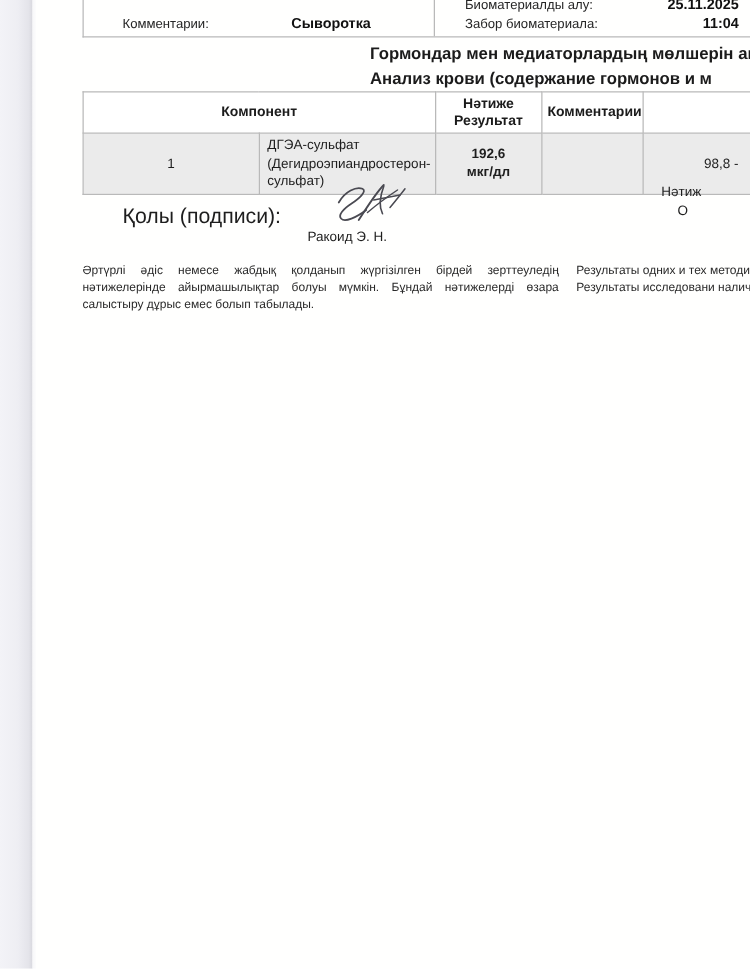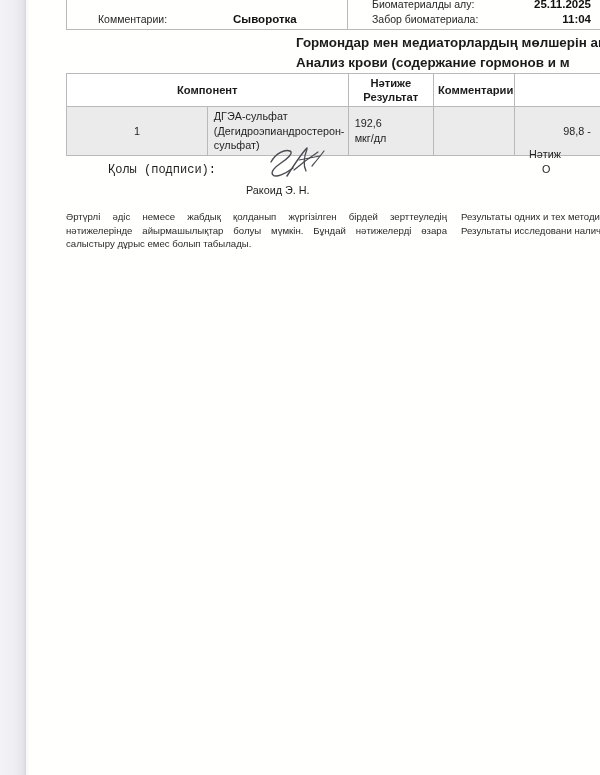--- a/index.html
+++ b/index.html
@@ -164,31 +164,30 @@
     font-size: 10.8px;
     color: #1e1e1e;
     line-height: 14.5px;
   }
   .res-table tbody td.num {
     width: 23px;
     text-align: center;
     padding: 0;
   }
   .cell-2 { display: flex; flex-direction: column; }
-  .res-table tbody td.center { text-align: left; }
+  .res-table tbody td.center { text-align: center; font-weight: bold; }
   .res-table tbody td.ref { text-align: left; padding-left: 48px; }
 
   
   .sig-label {
     position: absolute;
-    left: 79px;
+    left: 69px;
     top: 163px;
-    font-size: 12px;
+    font-size: 17px;
     color: #1e1e1e;
-    font-family: Liberation Mono, monospace;
   }
   .sig-img {
     position: absolute;
     left: 234px;
     top: 146px;
     width: 70px;
     height: 34px;
   }
   .sig-name {
     position: absolute;

